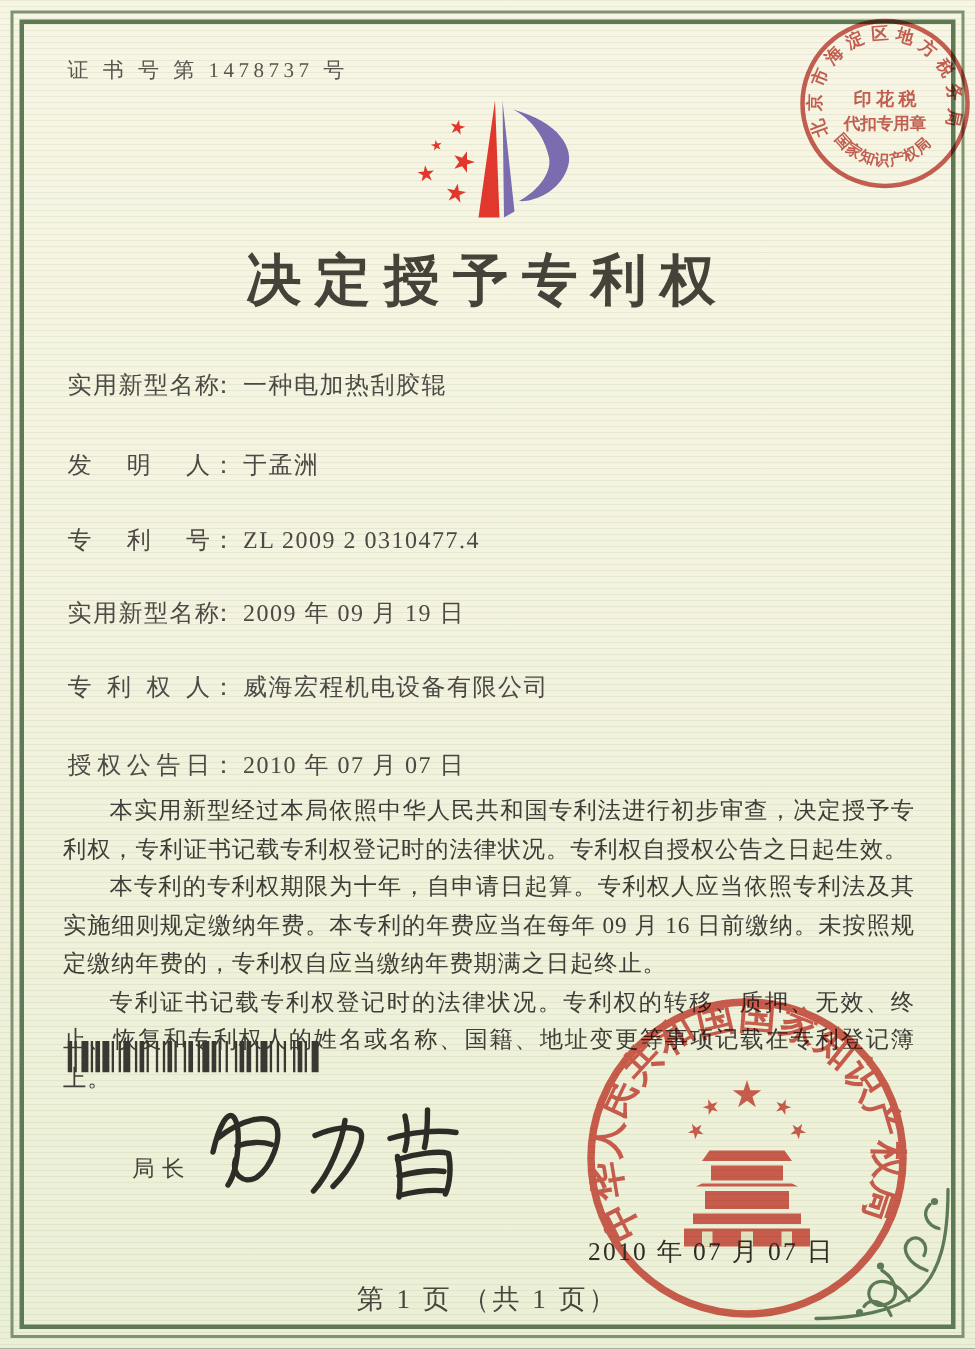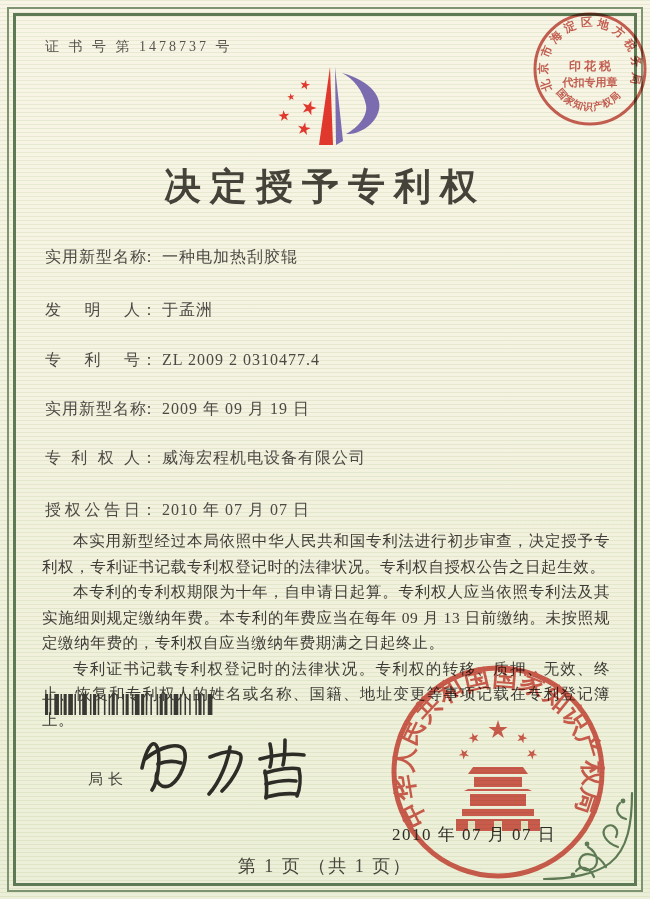--- a/index.html
+++ b/index.html
@@ -90,21 +90,21 @@
   </div>
   <div class="field" style="top:448px">
     <span class="field-label">专利权人</span><span class="field-colon">：</span><span>威海宏程机电设备有限公司</span>
   </div>
   <div class="field" style="top:500px">
     <span class="field-label">授权公告日</span><span class="field-colon">：</span><span>2010 年 07 月 07 日</span>
   </div>
 
   <div class="paras">
     <p>本实用新型经过本局依照中华人民共和国专利法进行初步审查，决定授予专利权，专利证书记载专利权登记时的法律状况。专利权自授权公告之日起生效。</p>
-    <p>本专利的专利权期限为十年，自申请日起算。专利权人应当依照专利法及其实施细则规定缴纳年费。本专利的年费应当在每年 09 月 13 日前缴纳。未按照规定缴纳年费的，专利权自应当缴纳年费期满之日起终止。</p>
+    <p>本专利的专利权期限为十年，自申请日起算。专利权人应当依照专利法及其实施细则规定缴纳年费。本专利的年费应当在每年 09 月 16 日前缴纳。未按照规定缴纳年费的，专利权自应当缴纳年费期满之日起终止。</p>
     <p>专利证书记载专利权登记时的法律状况。专利权的转移、质押、无效、终止、恢复和专利权人的姓名或名称、国籍、地址变更等事项记载在专利登记簿上。</p>
   </div>
 
   <svg class="barcode" id="barcode" viewBox="0 0 224 21" preserveAspectRatio="none">
       <rect x="0" y="0" width="3.1" height="21" fill="#3a3833"></rect>
       <rect x="4.65" y="0" width="1.55" height="21" fill="#3a3833"></rect>
       <rect x="9.3" y="0" width="4.65" height="21" fill="#3a3833"></rect>
       <rect x="15.500000000000002" y="0" width="1.55" height="21" fill="#3a3833"></rect>
       <rect x="18.6" y="0" width="3.1" height="21" fill="#3a3833"></rect>
       <rect x="23.250000000000004" y="0" width="4.65" height="21" fill="#3a3833"></rect>

